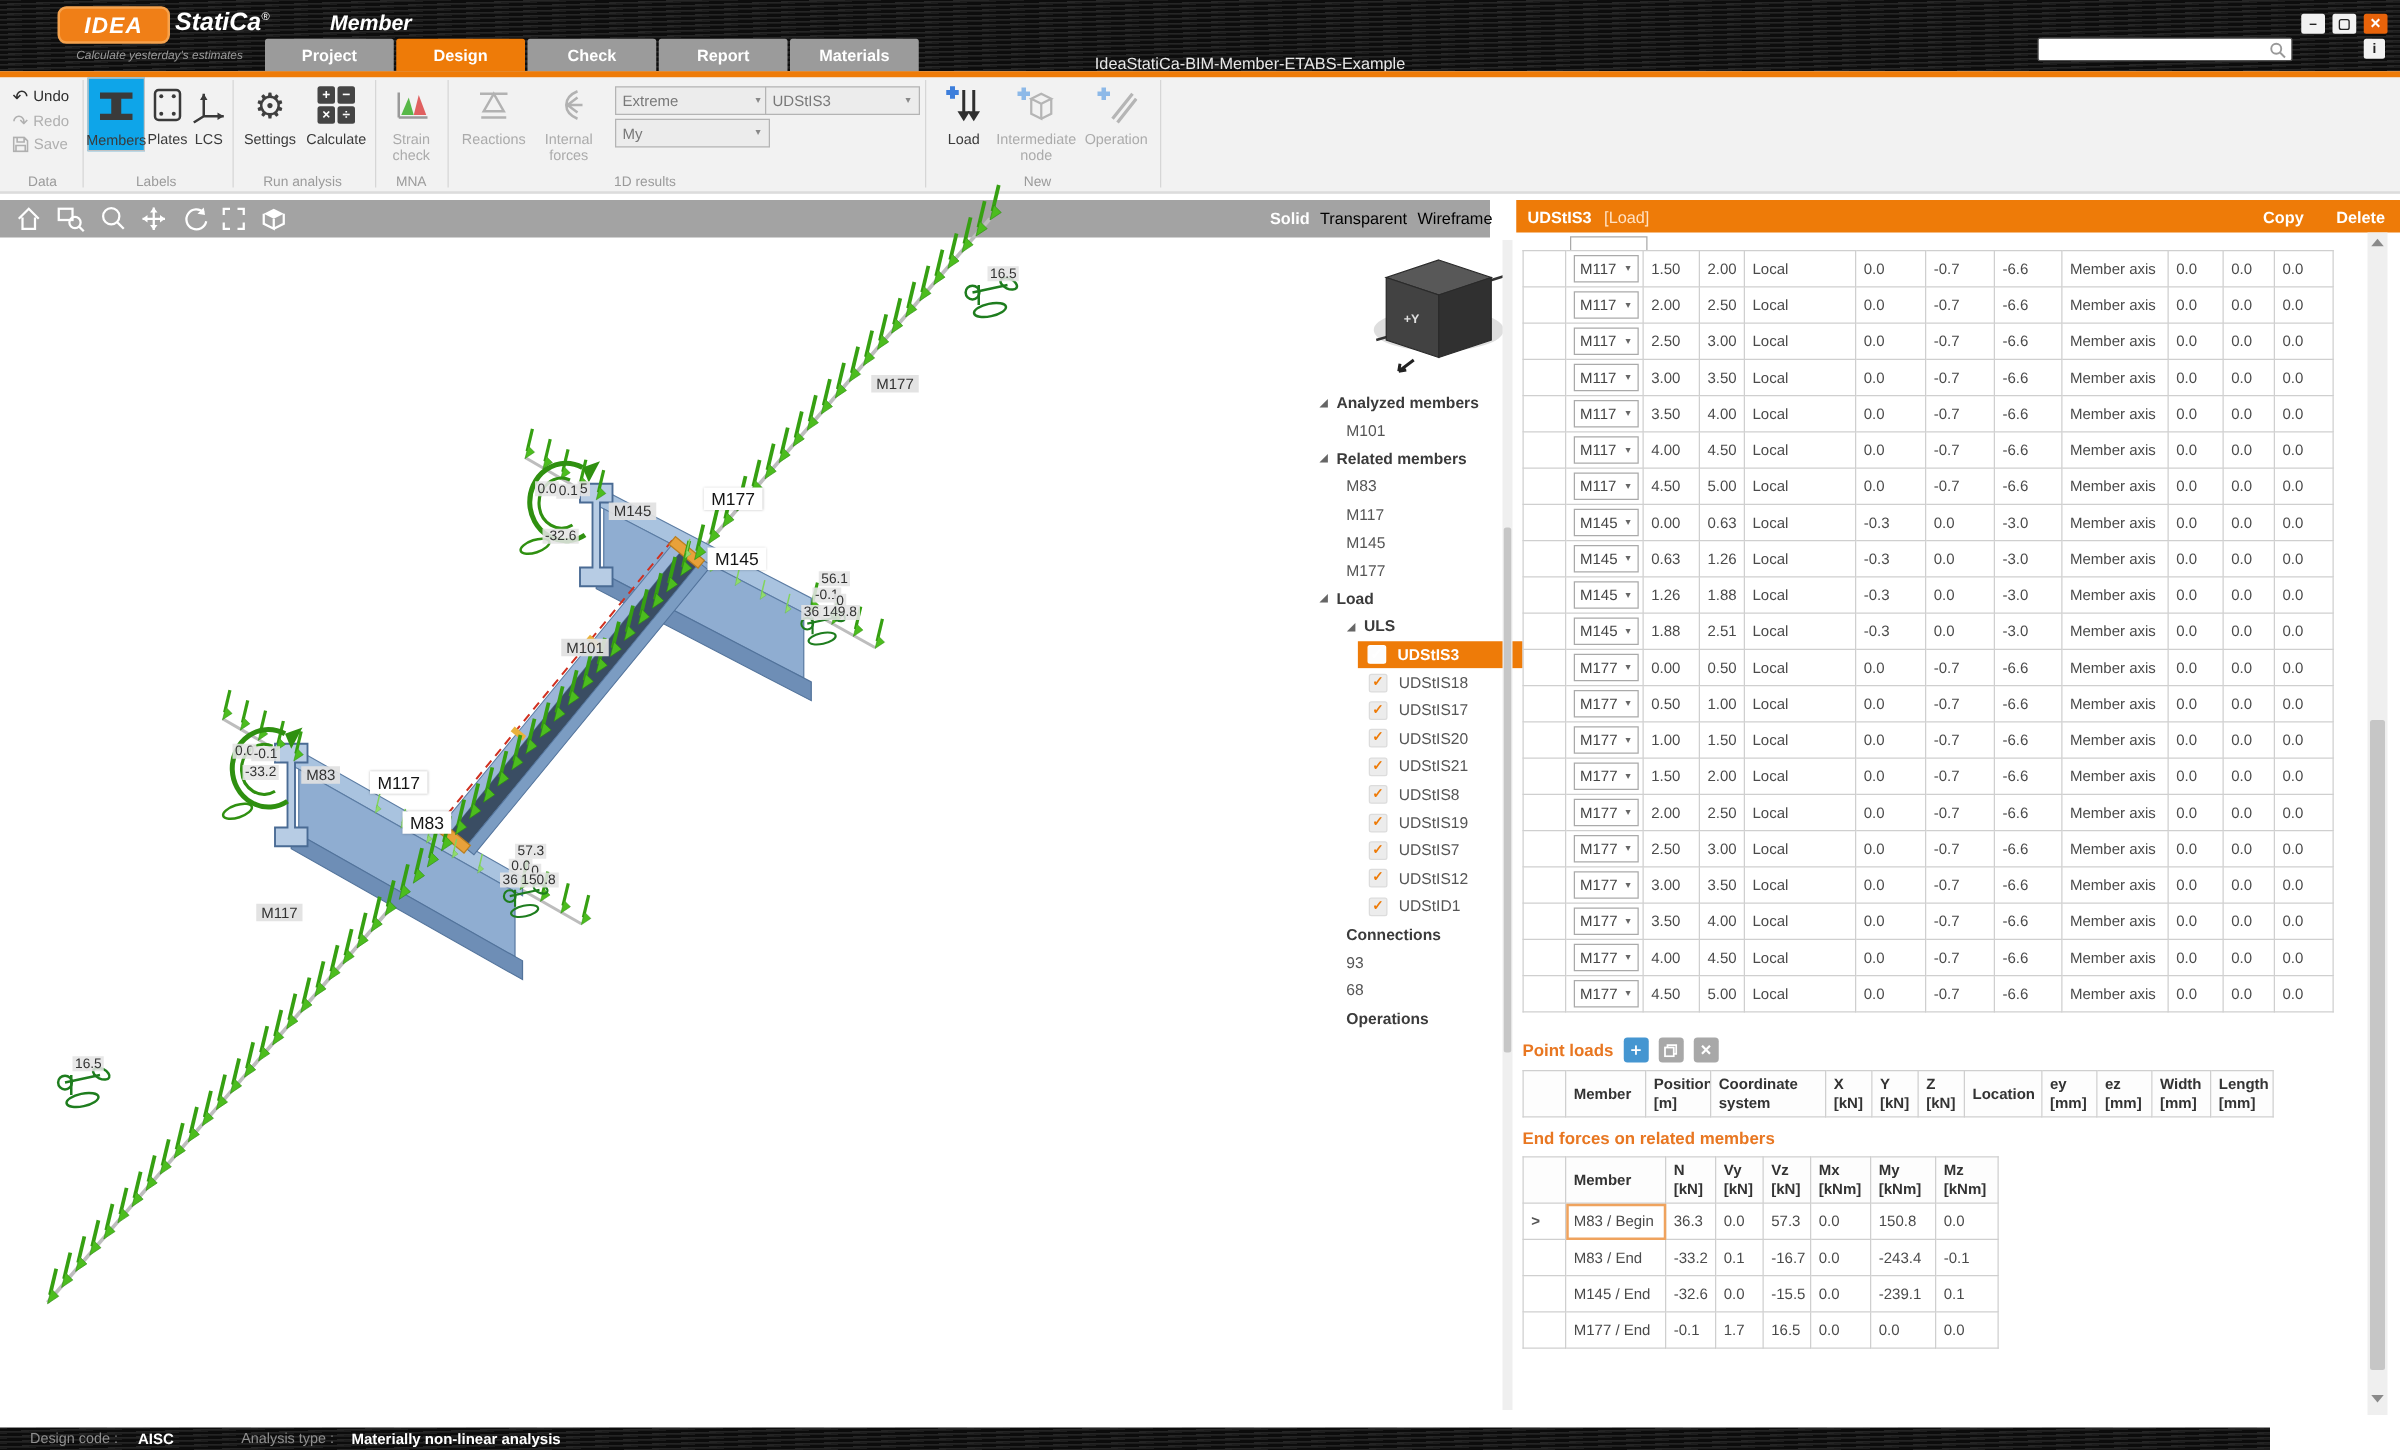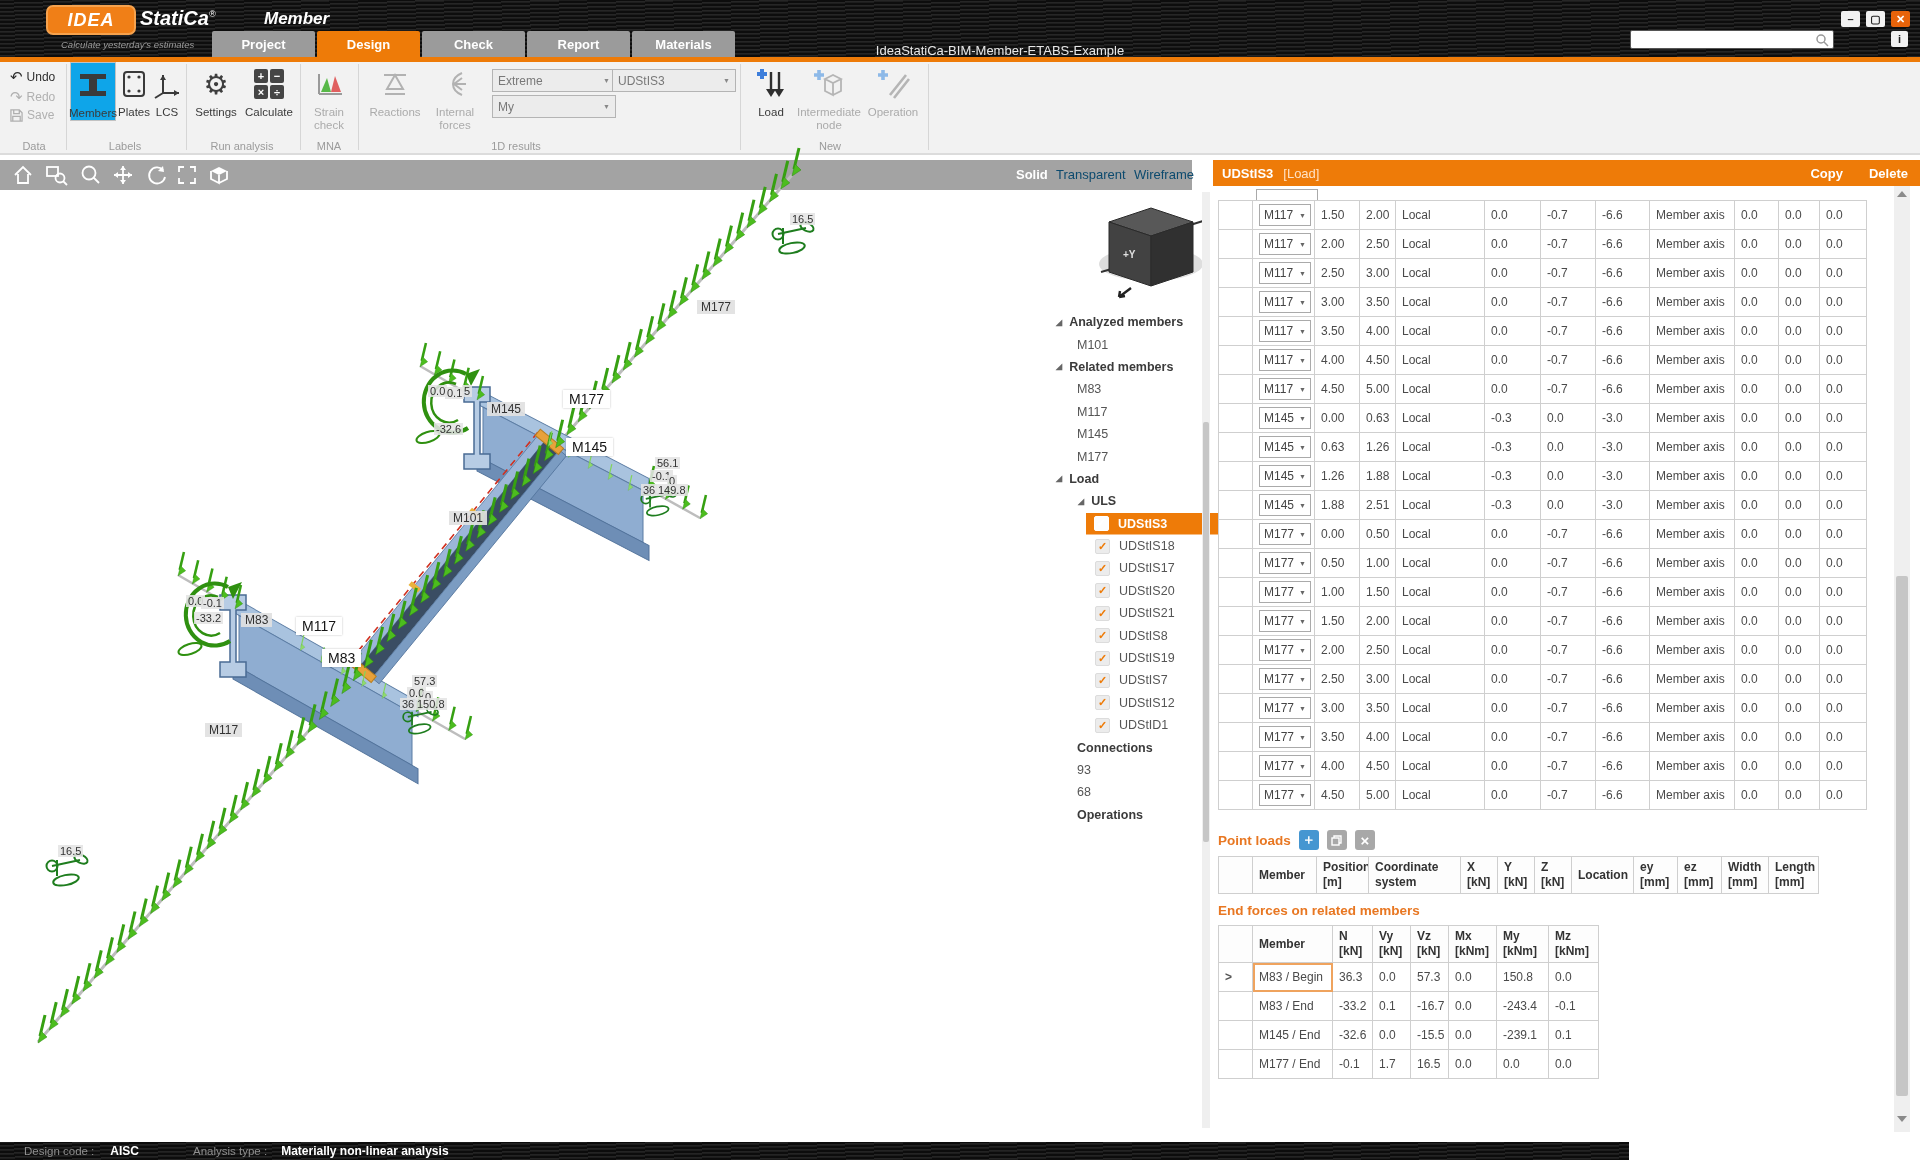--- a/index.html
+++ b/index.html
@@ -42,21 +42,21 @@
   .rdd{position:absolute;width:112px;height:21px;background:#ececec;border:1px solid #b4b4b4;
     display:flex;align-items:center;justify-content:space-between;padding:0 5px;font-size:12px;color:#787878;}
   .rdd i{font-style:normal;font-size:7px;color:#888;}
   .calcgrid{display:grid;grid-template-columns:14px 14px;grid-gap:2px;}
   .calcgrid span{width:14px;height:14px;background:#454545;color:#fff;font-size:11px;font-weight:bold;
     display:flex;align-items:center;justify-content:center;border-radius:2px;}
   
   #vp-toolbar{position:absolute;left:0;top:160px;width:1192px;height:30px;background:#a3a3a3;
     display:flex;align-items:center;}
   #vp-toolbar svg{margin-left:12px;}
-  .mode{position:absolute;top:7px;font-size:13px;color:#0c4a6e;}
+  .mode{position:absolute;top:7px;font-size:13px;color:#000000;}
   .mode.active{font-weight:bold;color:#fff;}
   
   #vp-labels{position:absolute;left:0;top:0;width:1213px;height:1142px;pointer-events:none;}
   .tag-g{position:absolute;background:rgba(225,225,225,.92);color:#333;font-size:12px;padding:0px 4px;white-space:nowrap;}
   .tag-w{position:absolute;background:#fff;color:#141414;font-size:14px;padding:1px 6px;white-space:nowrap;
     box-shadow:0 0 2px rgba(0,0,0,.25);}
   .ann{position:absolute;background:rgba(228,228,228,.88);color:#333;font-size:11px;padding:0 2px;white-space:nowrap;}
   
   #tree{position:absolute;left:1046px;top:311px;width:158px;}
   .trow{position:relative;height:22.4px;display:flex;align-items:center;font-size:12.5px;color:#555;}
@@ -85,21 +85,21 @@
   .dd{display:flex;align-items:center;justify-content:space-between;border:1px solid #aaa;background:#fff;
     height:20px;margin:0 3px 0 0;padding:0 4px;font-size:12px;color:#444;}
   .dd i{font-style:normal;font-size:7px;color:#666;}
   #grid-partial{position:absolute;left:1218px;top:186px;width:648px;height:14px;overflow:hidden;border-bottom:1px solid #cfcfcf;}
   .sec-title{position:absolute;color:#e87722;font-weight:bold;font-size:13.5px;display:flex;align-items:center;gap:8px;}
   .pl-btn{width:20px;height:20px;border-radius:3px;display:flex;align-items:center;justify-content:center;
     color:#fff;font-weight:bold;}
   .selcell{outline:2px solid #efa35e;outline-offset:-2px;}
   .chev{font-weight:bold;color:#555;font-size:12px;}
   
-  #statusbar{position:absolute;left:0;top:1142px;width:1629px;height:18px;
+  #statusbar{position:absolute;left:0;top:1142px;width:1816px;height:18px;
     background:repeating-linear-gradient(178deg,#1d1d1d 0 1px,#0c0c0c 1px 3px,#242424 3px 4px);
     color:#8f8f8f;font-size:11.5px;display:flex;align-items:center;}
   #statusbar b{color:#fff;font-size:12px;}
   .ar line{stroke:#36a012;stroke-width:3;}
   .ar polygon{fill:#4cbd1e;stroke:#2c8a10;stroke-width:.5;}
   .ar.ghost line{stroke:#82d45b;stroke-width:2.2;}
   .ar.ghost polygon{fill:#8fdb6c;stroke:#5bb03a;}
 </style>
 </head>
 <body>

